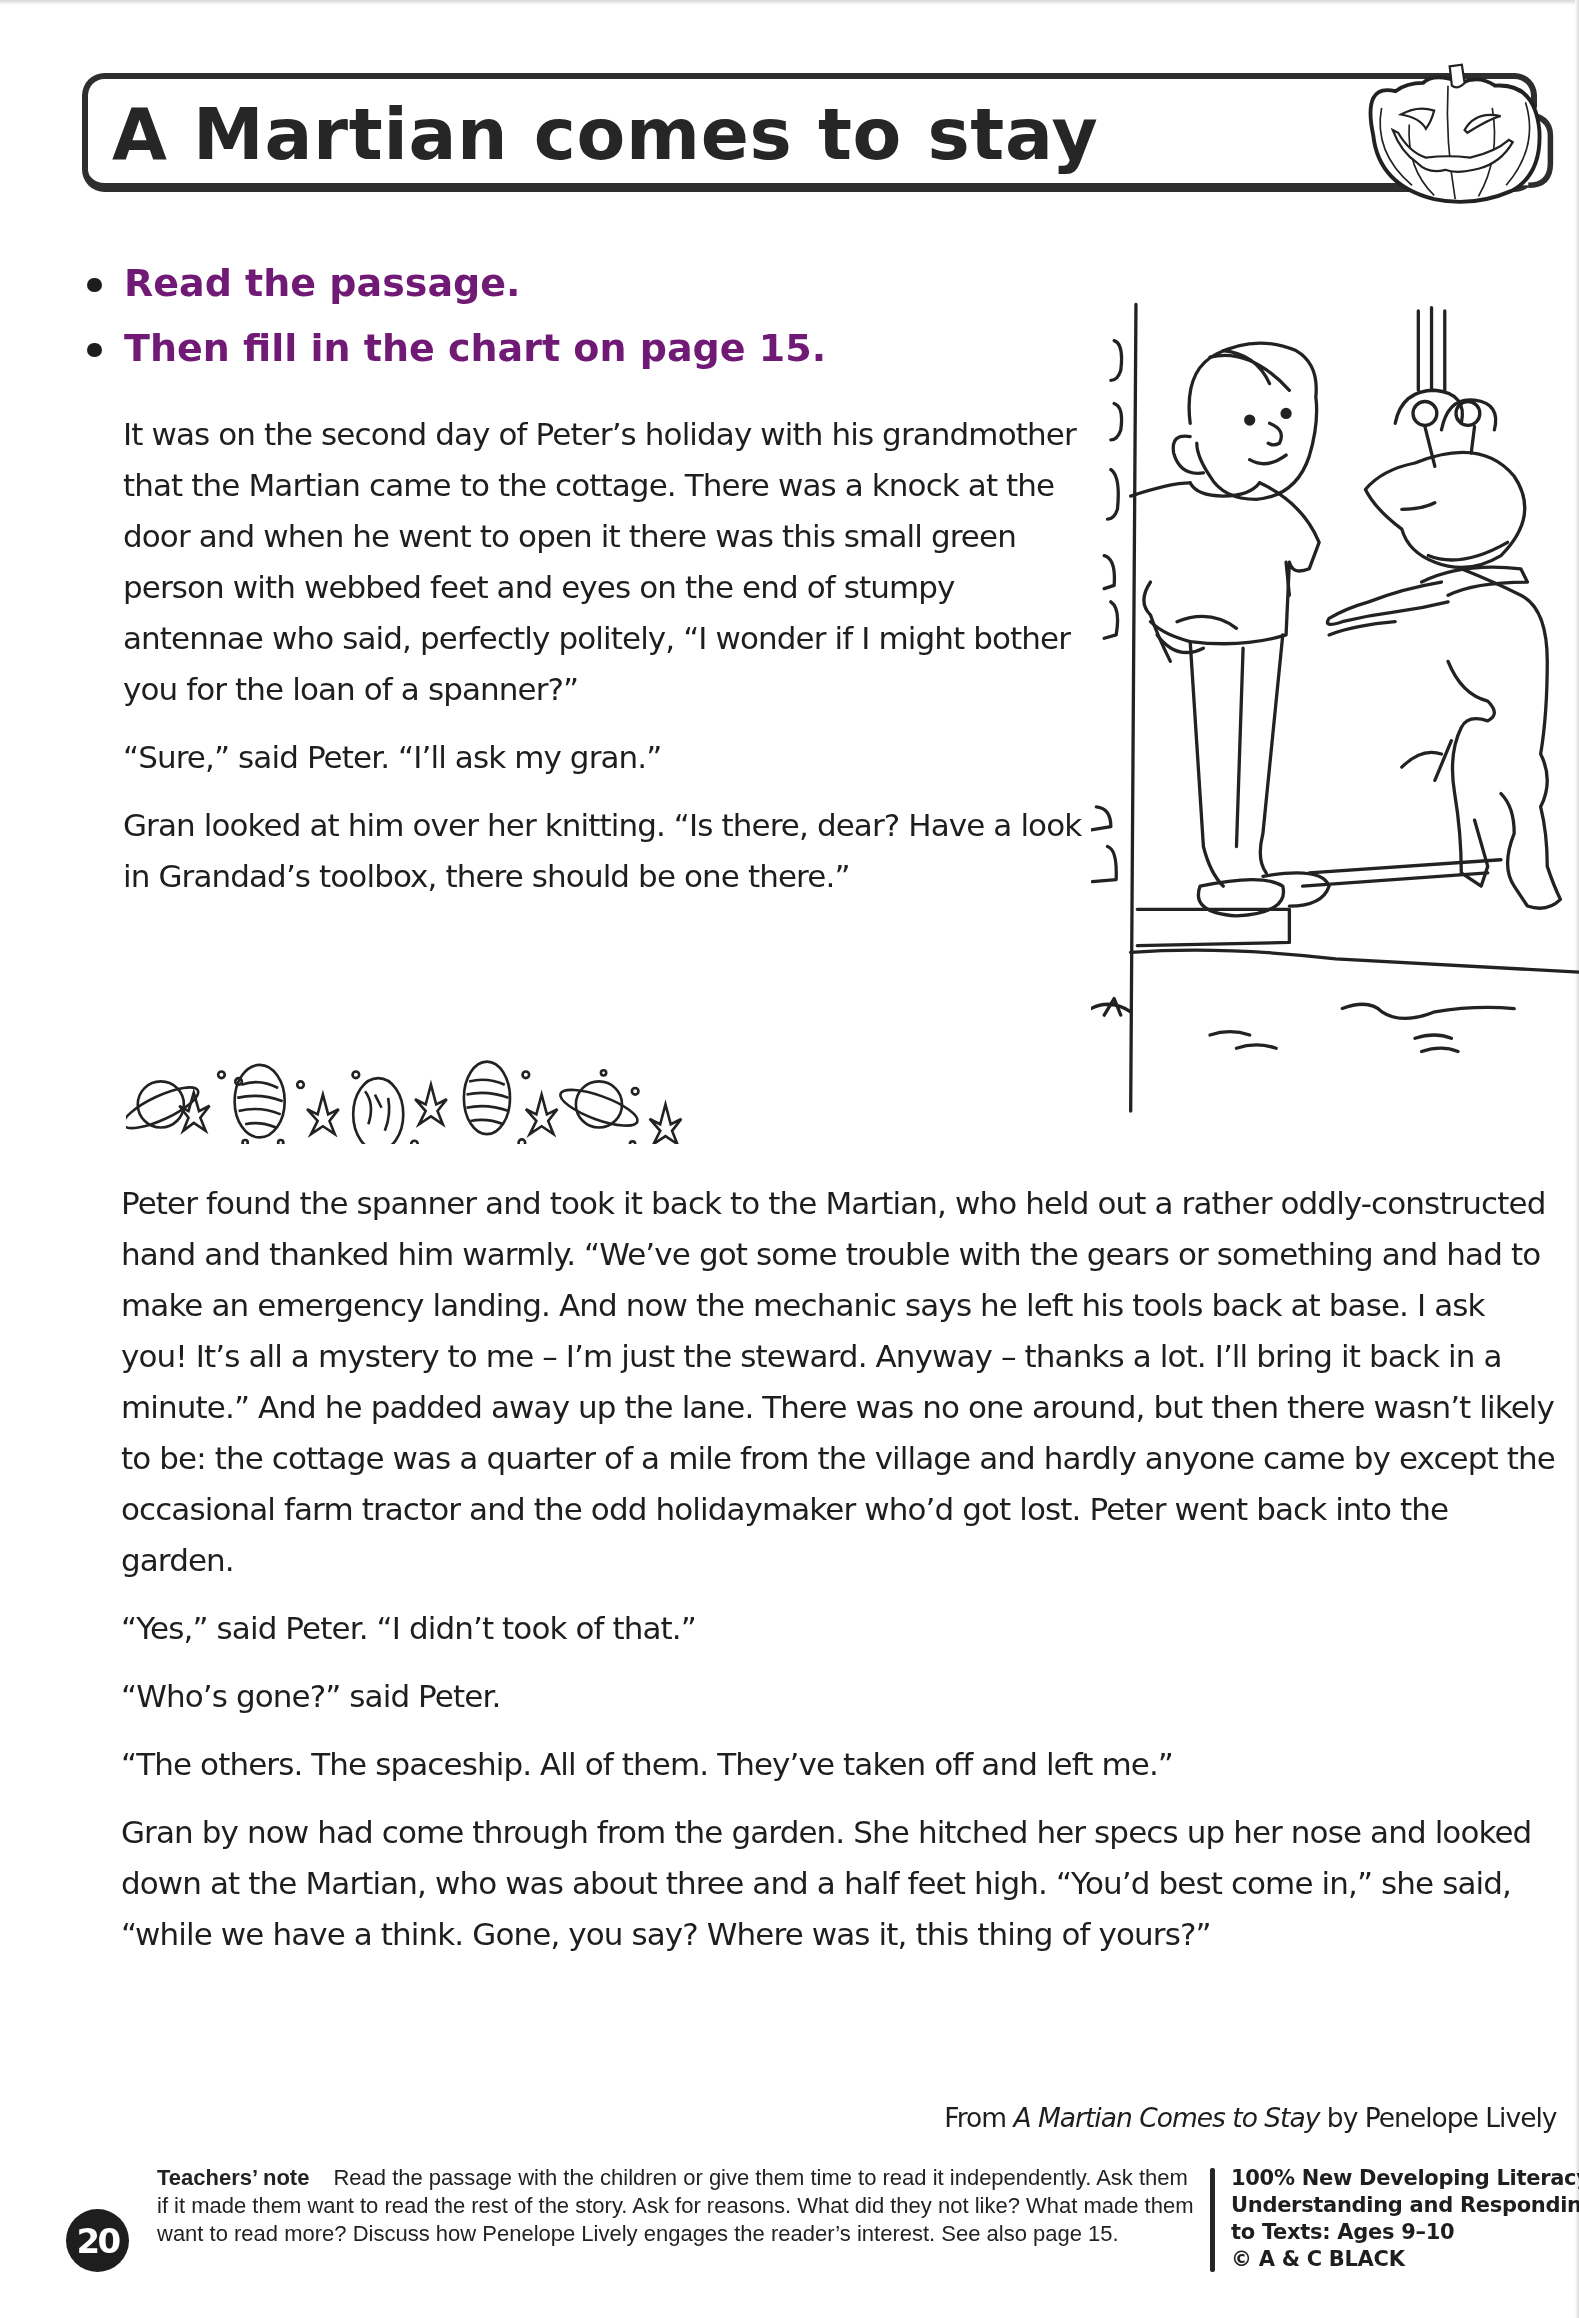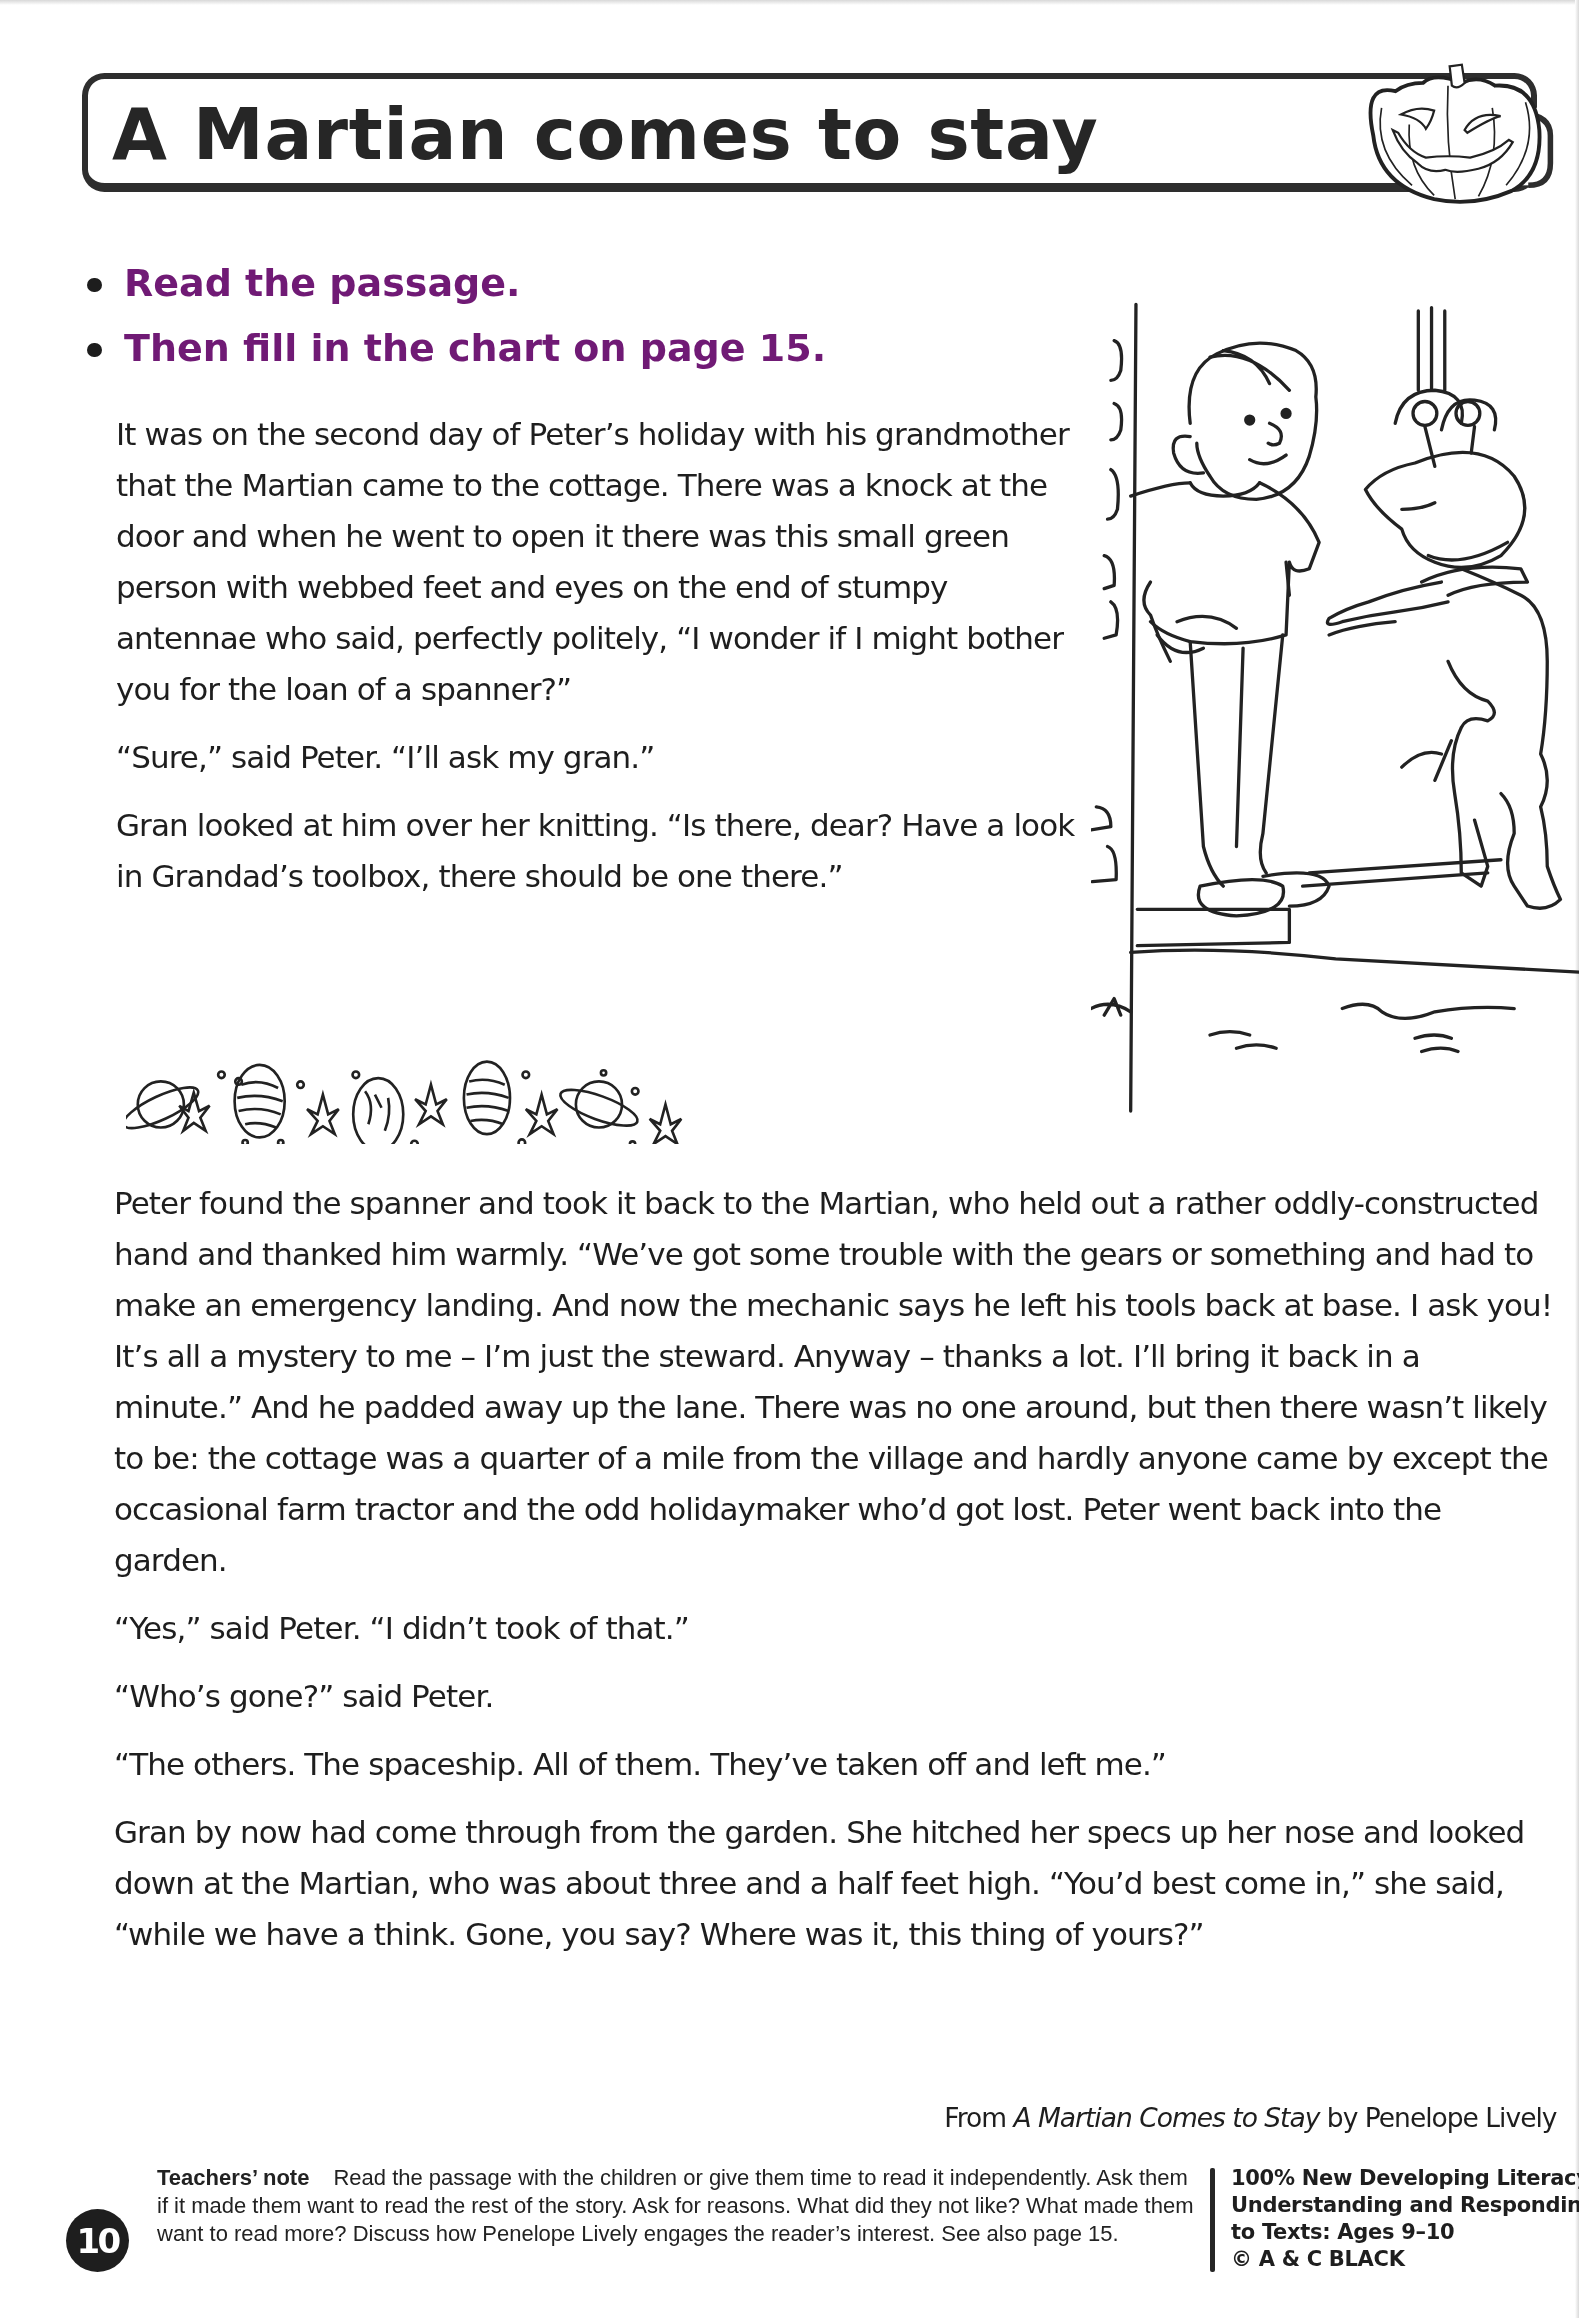--- a/index.html
+++ b/index.html
@@ -32,21 +32,21 @@
       line-height: 65px; color: #701a75; position: relative; padding-left: 45px;
     }
     .instructions li::before {
       content: ""; position: absolute; left: 8px; top: 26.5px; width: 14.5px; height: 14.5px;
       border-radius: 50%; background: #1d1d1d;
     }
 
     
     .passage { position: absolute; font-size: 31px; line-height: 51px; color: #1e1e1e;
       font-family: "DejaVu Sans", sans-serif; letter-spacing: -0.9px; }
-    .passage p { margin: 0 0 0 0; }
+    .passage p { margin: 0 0 0 7px; }
     .passage p.gap { margin-top: 17px; }
     .passage-top { left: 116px; top: 409px; width: 979px; }
     .passage-bottom { left: 114px; top: 1178px; width: 1442px; }
 
     .illustration { position: absolute; left: 1091px; top: 291px; width: 488px; height: 873px; }
     .divider-strip { position: absolute; left: 126px; top: 1032px; width: 880px; height: 112px; }
 
     .source {
       position: absolute; right: 22.5px; top: 2102px; font-size: 26.5px; color: #1e1e1e;
       font-family: "DejaVu Sans", sans-serif; letter-spacing: -1px;
@@ -208,21 +208,21 @@
 <div class="passage passage-bottom">
   <p>Peter found the spanner and took it back to the Martian, who held out a rather oddly-constructed hand and thanked him warmly. “We’ve got some trouble with the gears or something and had to make an emergency landing. And now the mechanic says he left his tools back at base. I ask you! It’s all a mystery to me – I’m just the steward. Anyway – thanks a lot. I’ll bring it back in a minute.” And he padded away up the lane. There was no one around, but then there wasn’t likely to be: the cottage was a quarter of a mile from the village and hardly anyone came by except the occasional farm tractor and the odd holidaymaker who’d got lost. Peter went back into the garden.</p>
   <p class="gap">“Yes,” said Peter. “I didn’t took of that.”</p>
   <p class="gap">“Who’s gone?” said Peter.</p>
   <p class="gap">“The others. The spaceship. All of them. They’ve taken off and left me.”</p>
   <p class="gap">Gran by now had come through from the garden. She hitched her specs up her nose and looked down at the Martian, who was about three and a half feet high. “You’d best come in,” she said, “while we have a think. Gone, you say? Where was it, this thing of yours?”</p>
 </div>
 
 <div class="source"><span>From </span><em>A Martian Comes to Stay</em><span> by Penelope Lively</span></div>
 
-<div class="page-badge">10</div>
+<div class="page-badge">20</div>
 
 <div class="teachers-note"><b>Teachers’ note</b><span>Read the passage with the children or give them time to read it independently. Ask them if it made them want to read the rest of the story. Ask for reasons. What did they not like? What made them want to read more? Discuss how Penelope Lively engages the reader’s interest. See also page 15.</span></div>
 
 <div class="footer-rule"></div>
 
 <div class="credits">
   <div>100% New Developing Literacy</div>
   <div>Understanding and Responding</div>
   <div>to Texts: Ages 9–10</div>
   <div>© A &amp; C BLACK</div>

